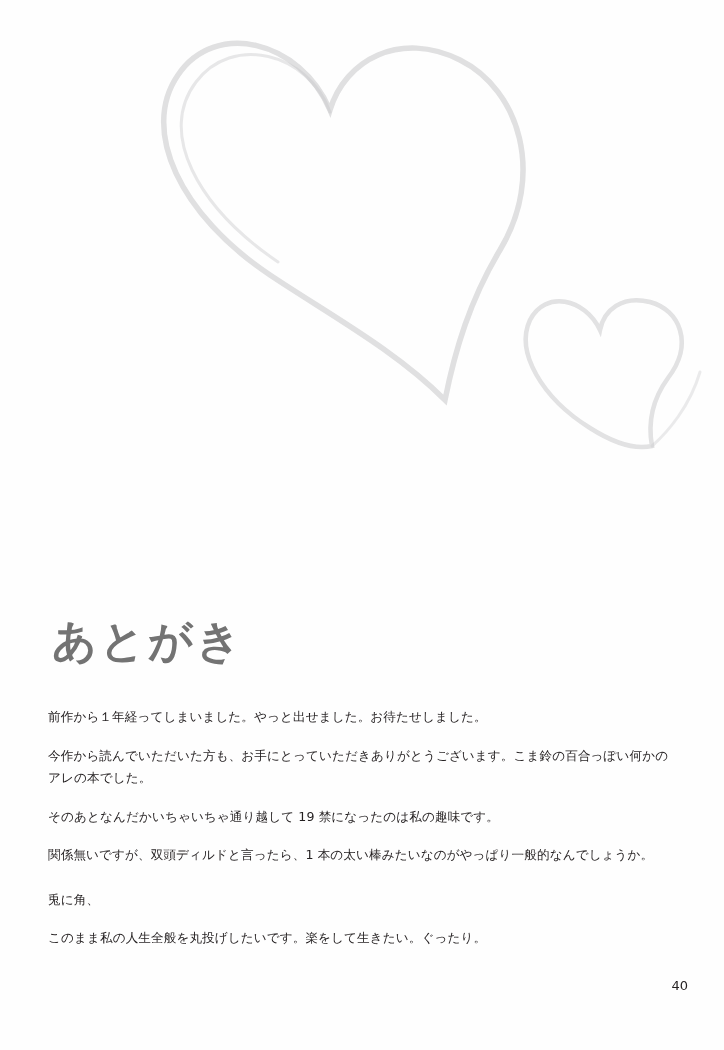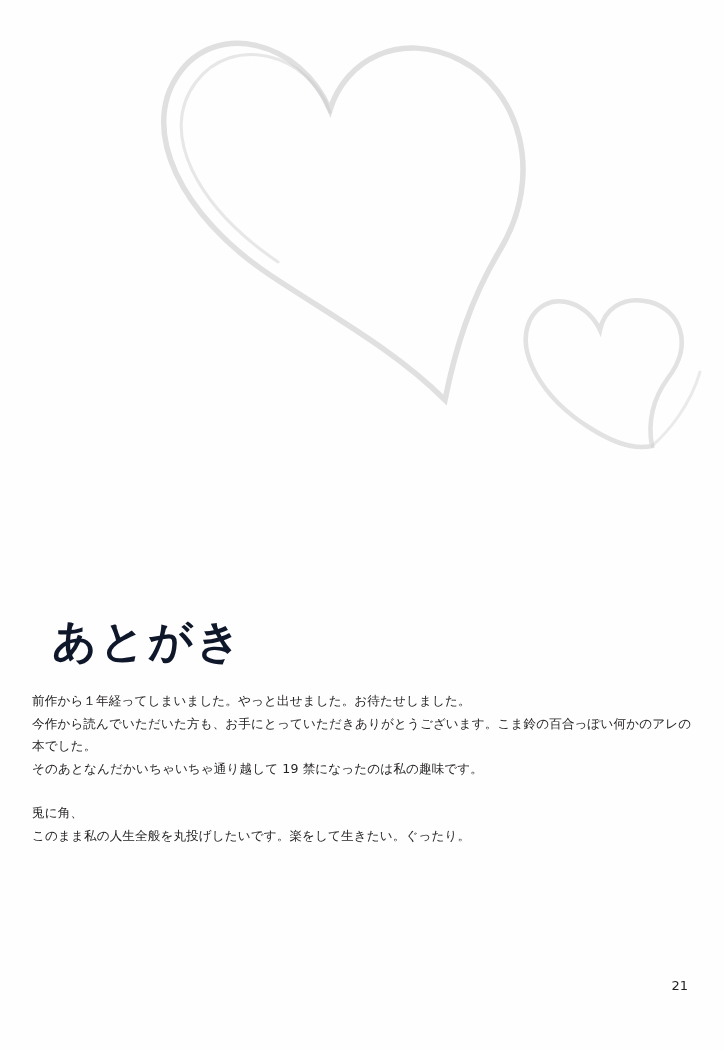--- a/index.html
+++ b/index.html
@@ -27,37 +27,37 @@
     width: 724px;
     height: 470px;
     pointer-events: none;
   }
   .afterword-title {
     position: absolute;
     left: 52px;
     top: 612px;
     font-size: 44px;
     letter-spacing: 3px;
-    color: #0f172a;
+    color: #737373;
     font-weight: bold;
     font-family: Liberation Mono, monospace;
   }
   .body-text {
     position: absolute;
     left: 32px;
     top: 690px;
     width: 660px;
     font-size: 12.6px;
     line-height: 22.5px;
     color: #231f20;
     font-family: "DejaVu Sans", sans-serif;
     letter-spacing: 0.1px;
   }
   .body-text p {
-    margin: 0;
+    margin: 16px;
   }
   .body-text p.gap {
     margin-top: 22px;
   }
   .page-number {
     position: absolute;
     right: 36px;
     top: 978px;
     font-size: 13px;
     color: #231f20;
@@ -81,19 +81,20 @@
       <path d="M652 446 C 668 432, 690 406, 700 372" stroke-width="3" opacity="0.35"></path>
     </g>
   </svg>
 
   <div class="afterword-title">あとがき</div>
 
   <div class="body-text">
     <p>前作から１年経ってしまいました。やっと出せました。お待たせしました。</p>
     <p>今作から読んでいただいた方も、お手にとっていただきありがとうございます。こま鈴の百合っぽい何かのアレの本でした。</p>
     <p>そのあとなんだかいちゃいちゃ通り越して 19 禁になったのは私の趣味です。</p>
+    <p>関係無いですが、双頭ディルドと言ったら、1 本の太い棒みたいなのがやっぱり一般的なんでしょうか。</p>
     <p class="gap">兎に角、</p>
     <p>このまま私の人生全般を丸投げしたいです。楽をして生きたい。ぐったり。</p>
   </div>
 
-  <div class="page-number">21</div>
+  <div class="page-number">40</div>
 
 </div>
 
 </body></html>

